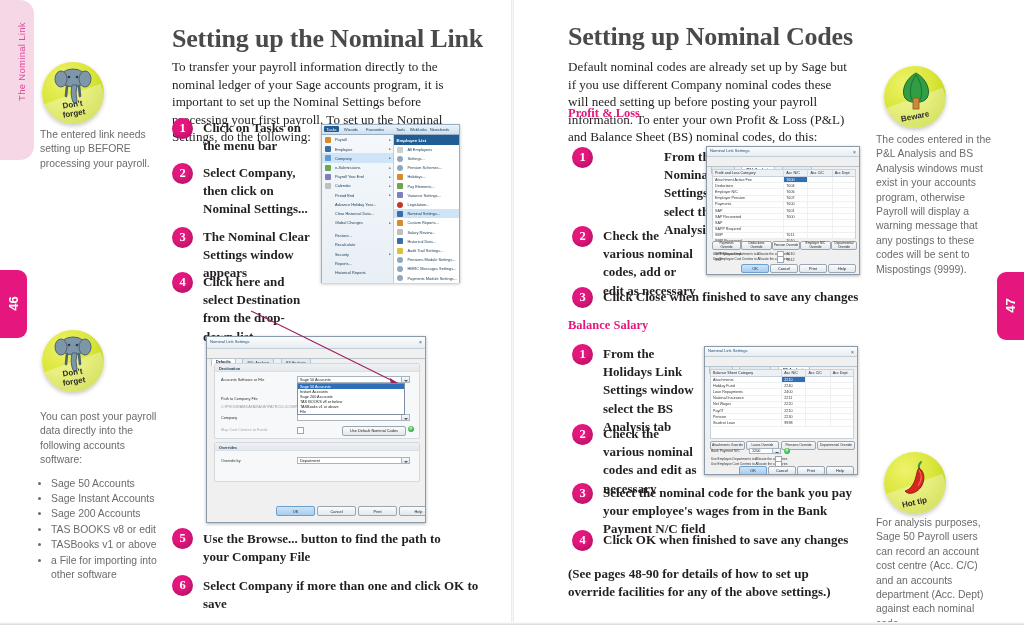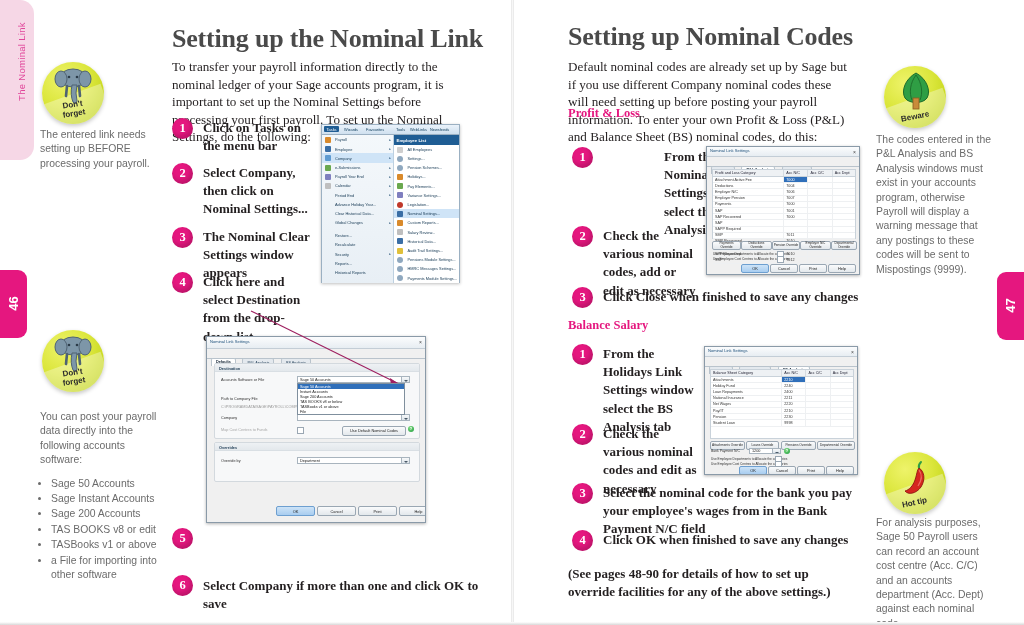--- a/index.html
+++ b/index.html
@@ -413,20 +413,21 @@
   </div>
 
   <svg class="arrow-svg" width="1024" height="625">
     <line x1="251" y1="311" x2="399" y2="384" stroke="#9e2060" stroke-width="1.1"></line>
     <polygon points="399,384 390,378 391,385.5" fill="#9e2060"></polygon>
   </svg>
 
   <div class="bullet" style="left:172px;top:528px;">
       <span>5</span>
     </div>
+  <div class="step-txt" style="position:absolute;left:203px;top:530px;width:265px;">Use the Browse... button to find the path to your Company File</div>
 
   <div class="bullet" style="left:172px;top:575px;">
       <span>6</span>
     </div>
   <div class="step-txt" style="position:absolute;left:203px;top:577px;width:290px;">Select Company if more than one and click OK to save</div>
 
   <h1 class="head" style="position:absolute;left:568px;top:22px;font-size:26px;">Setting up Nominal Codes</h1>
   <div class="body-p" style="position:absolute;left:568px;top:58px;width:285px;">Default nominal codes are already set up by Sage but if you use different Company nominal codes these will need setting up before posting your payroll information. To enter your own Profit &amp; Loss (P&amp;L) and Balance Sheet (BS) nominal codes, do this:</div>
 
   <div class="sub-head" style="position:absolute;left:568px;top:106px;">Profit &amp; Loss</div>

